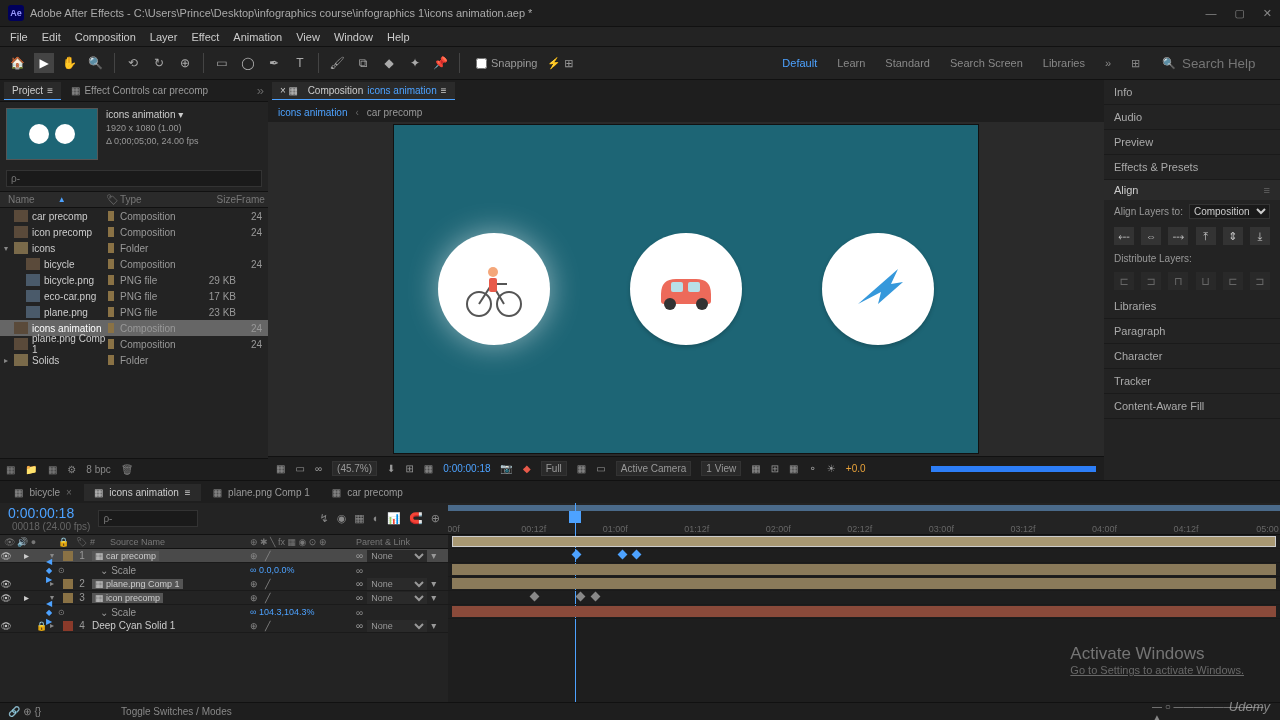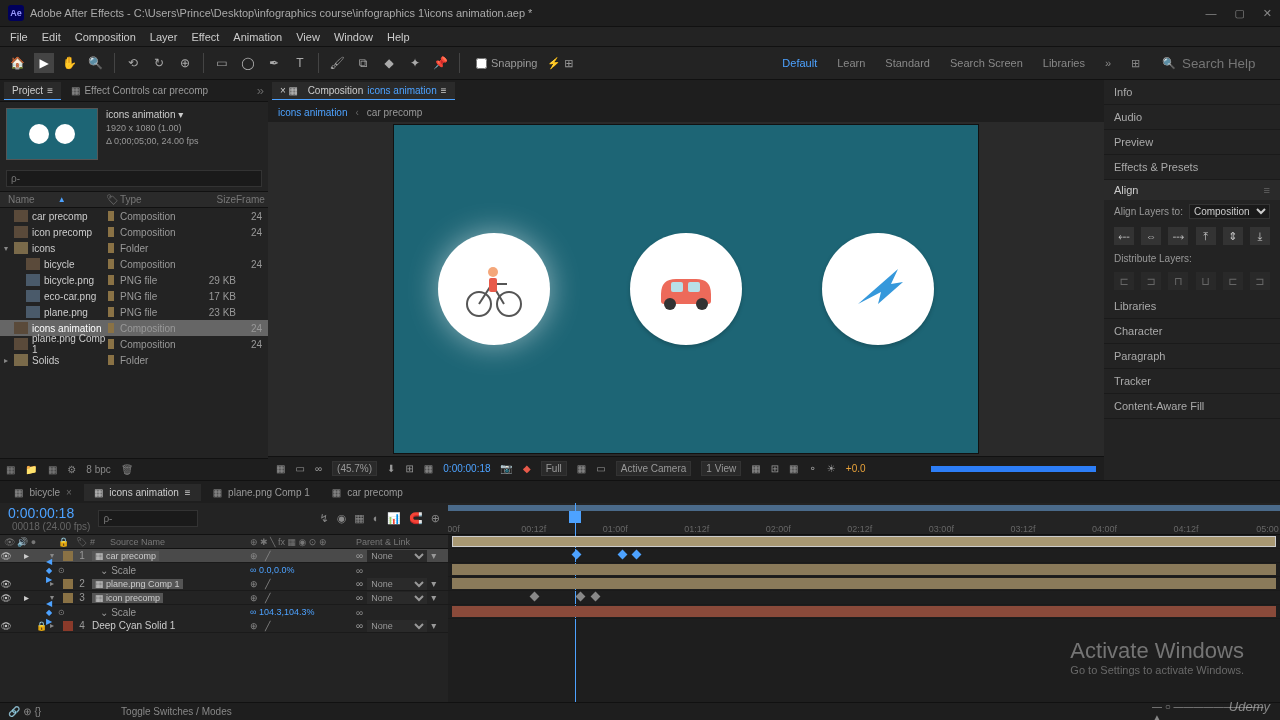--- a/index.html
+++ b/index.html
@@ -123,22 +123,22 @@
 .tl-bar { position: absolute; top: 1px; bottom: 1px; left: 4px; right: 4px; }
 .tl-bar.c1 { background: #8a7a5a; } 
 .tl-bar.c1.sel { background: #a89872; border:1px solid #ccc; }
 .tl-bar.c4 { background: #8a4a3a; }
 .tl-playline { position: absolute; top: 0; bottom: 0; width: 1px; background: #4da2ff; }
 .kf-dot { position: absolute; width: 7px; height: 7px; background: #888; transform: rotate(45deg) translate(-50%,-50%); top: 7px; }
 .kf-dot.blue { background: #4da2ff; }
 .tl-footer { height: 18px; background: #1e1e1e; border-top: 1px solid #111; display: flex; align-items: center; padding: 0 8px; font-size: 10px; color: #888; }
 .tl-footer .zoom { margin-left: auto; display: flex; align-items: center; gap: 4px; width: 120px; }
 .activate { position: absolute; right: 36px; bottom: 44px; text-align: left; color: #888; opacity: 0.7; }
-.activate .t1 { font-size: 22px; color: #999; }
-.activate .t2 { font-size: 11px; }
+.activate .t1 { font-size: 17px; color: #999; }
+.activate .t2 { font-size: 11px; text-decoration: underline; }
 .udemy { position: absolute; right: 10px; bottom: 6px; color: #ccc; font-size: 13px; font-style: italic; opacity: 0.6; }
 .chevron { font-size: 13px; color: #666; }
 </style>
 </head>
 <body>
 
 <div class="titlebar">
   <div class="ae-icon">Ae</div>
   <div class="title">Adobe After Effects - C:\Users\Prince\Desktop\infographics course\infographics 1\icons animation.aep *</div>
   <div class="winbtns">
@@ -423,22 +423,22 @@
       </div>
     <div class="align-btns" style="opacity:0.4">
       <div class="align-btn">⊏</div>
       <div class="align-btn">⊐</div>
       <div class="align-btn">⊓</div>
       <div class="align-btn">⊔</div>
       <div class="align-btn">⊏</div>
       <div class="align-btn">⊐</div>
     </div>
     <div class="rp-item">Libraries</div>
+    <div class="rp-item">Paragraph</div>
     <div class="rp-item">Character</div>
-    <div class="rp-item">Paragraph</div>
     <div class="rp-item">Tracker</div>
     <div class="rp-item">Content-Aware Fill</div>
   </div>
 </div>
 
 <div class="timeline">
   <div class="tl-tabs">
     <div class="tl-tab">▦ <span>bicycle</span> <span style="color:#666">×</span></div>
     <div class="tl-tab active">▦ <span>icons animation</span> ≡</div>
     <div class="tl-tab">▦ <span>plane.png Comp 1</span></div>

